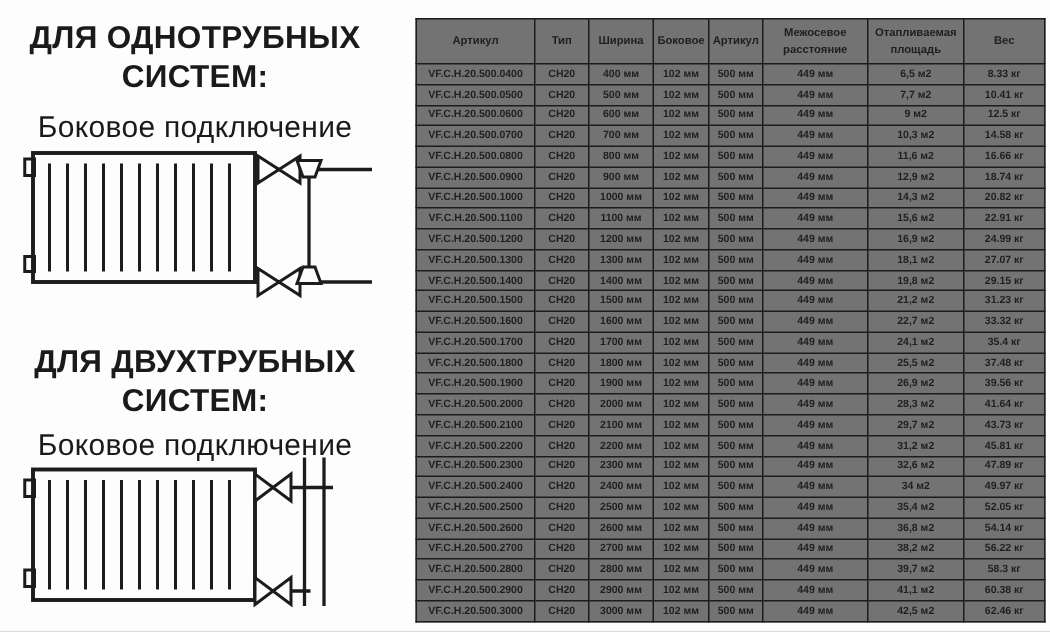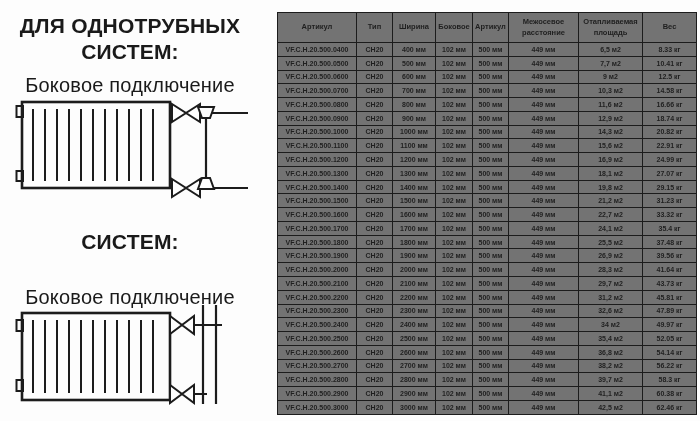--- a/index.html
+++ b/index.html
@@ -82,20 +82,21 @@
 
       <g fill="#fdfdfd" stroke-width="2">
         <polygon points="166,83 166,101 180,92"></polygon>
         <polygon points="194,83 194,101 180,92"></polygon>
       </g>
 
       <polygon points="196,82 204,82 208,93 192,93" fill="#fdfdfd" stroke-width="2"></polygon>
     </svg>
 
     <div class="sec-title t2">
+      <div>ДЛЯ ДВУХТРУБНЫХ</div>
       <div>СИСТЕМ:</div>
     </div>
     <div class="sec-sub s2">Боковое подключение</div>
 
     <svg class="diag d2" width="248" height="112" viewBox="0 0 248 112" fill="none" stroke="#1c1c1c">
 
       <rect x="10.5" y="17" width="6.5" height="11" stroke-width="2"></rect>
       <rect x="10.5" y="77" width="6.5" height="11" stroke-width="2"></rect>
 
       <rect x="16" y="10" width="148" height="87" stroke-width="2.6"></rect>

